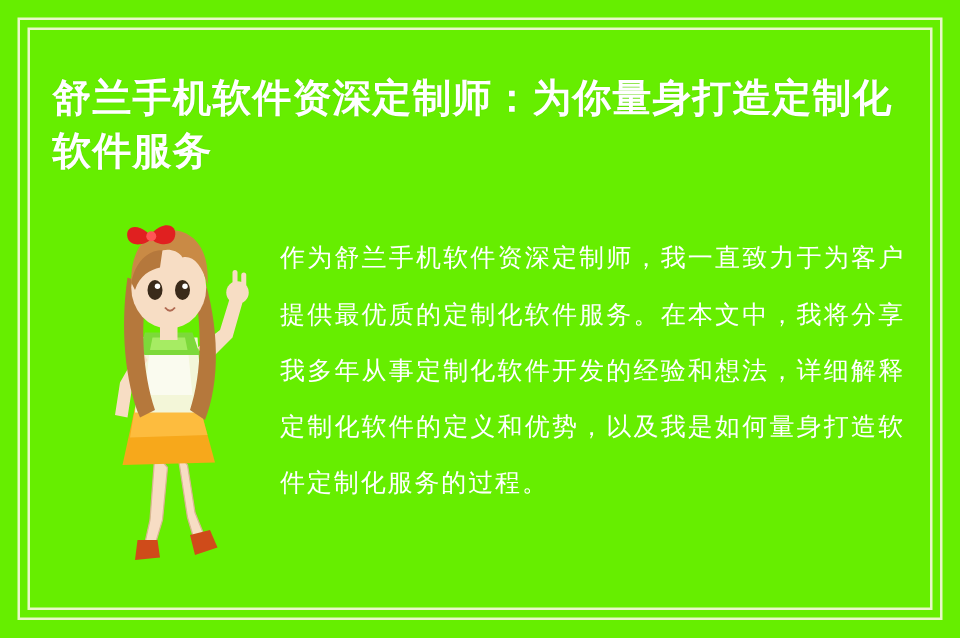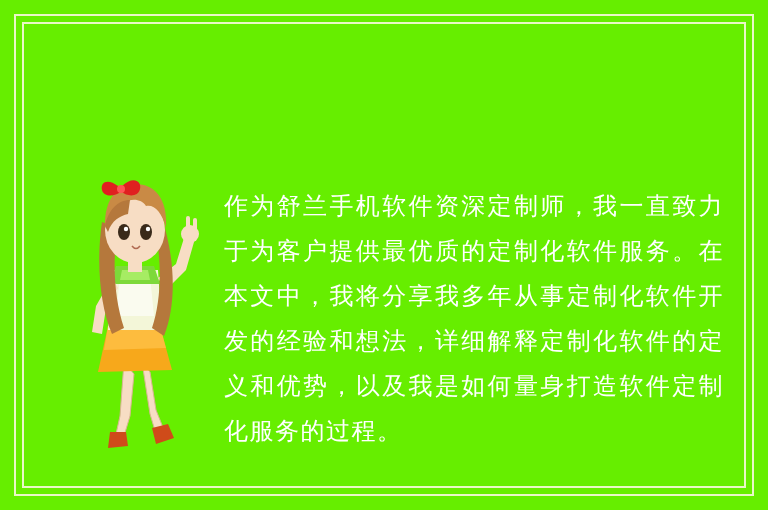--- a/index.html
+++ b/index.html
@@ -72,37 +72,38 @@
     top: 10px;
     width: 170px;
     height: 300px;
   }
   .paragraph {
     position: absolute;
     left: 188px;
     top: 28px;
     width: 500px;
     font-family: "DejaVu Sans", sans-serif;
-    font-size: 24px;
+    font-size: 20px;
     line-height: 45px;
     color: #ffffff;
     text-align: justify;
     letter-spacing: 1.5px;
   }
 </style>
 </head>
 <body>
 
 <div class="poster">
 
   <div class="frame-outer"></div>
   <div class="frame-inner"></div>
 
   <div class="content">
 
+    <div class="title">舒兰手机软件资深定制师：为你量身打造定制化软件服务</div>
 
     <div class="body-area">
 
       <div class="figure">
         <svg viewBox="0 0 170 300" width="170" height="300" xmlns="http://www.w3.org/2000/svg">
 
           <path d="M74 196 L70 250 L66 268 L74 270 L80 250 L84 208 Z" fill="#f7ddc4" stroke="#d9b592" stroke-width="1"></path>
           <path d="M92 196 L100 248 L106 268 L114 264 L106 244 L100 206 Z" fill="#f7ddc4" stroke="#d9b592" stroke-width="1"></path>
 
           <path d="M60 266 L76 266 L78 280 L58 282 Z" fill="#cf4b1a"></path>

